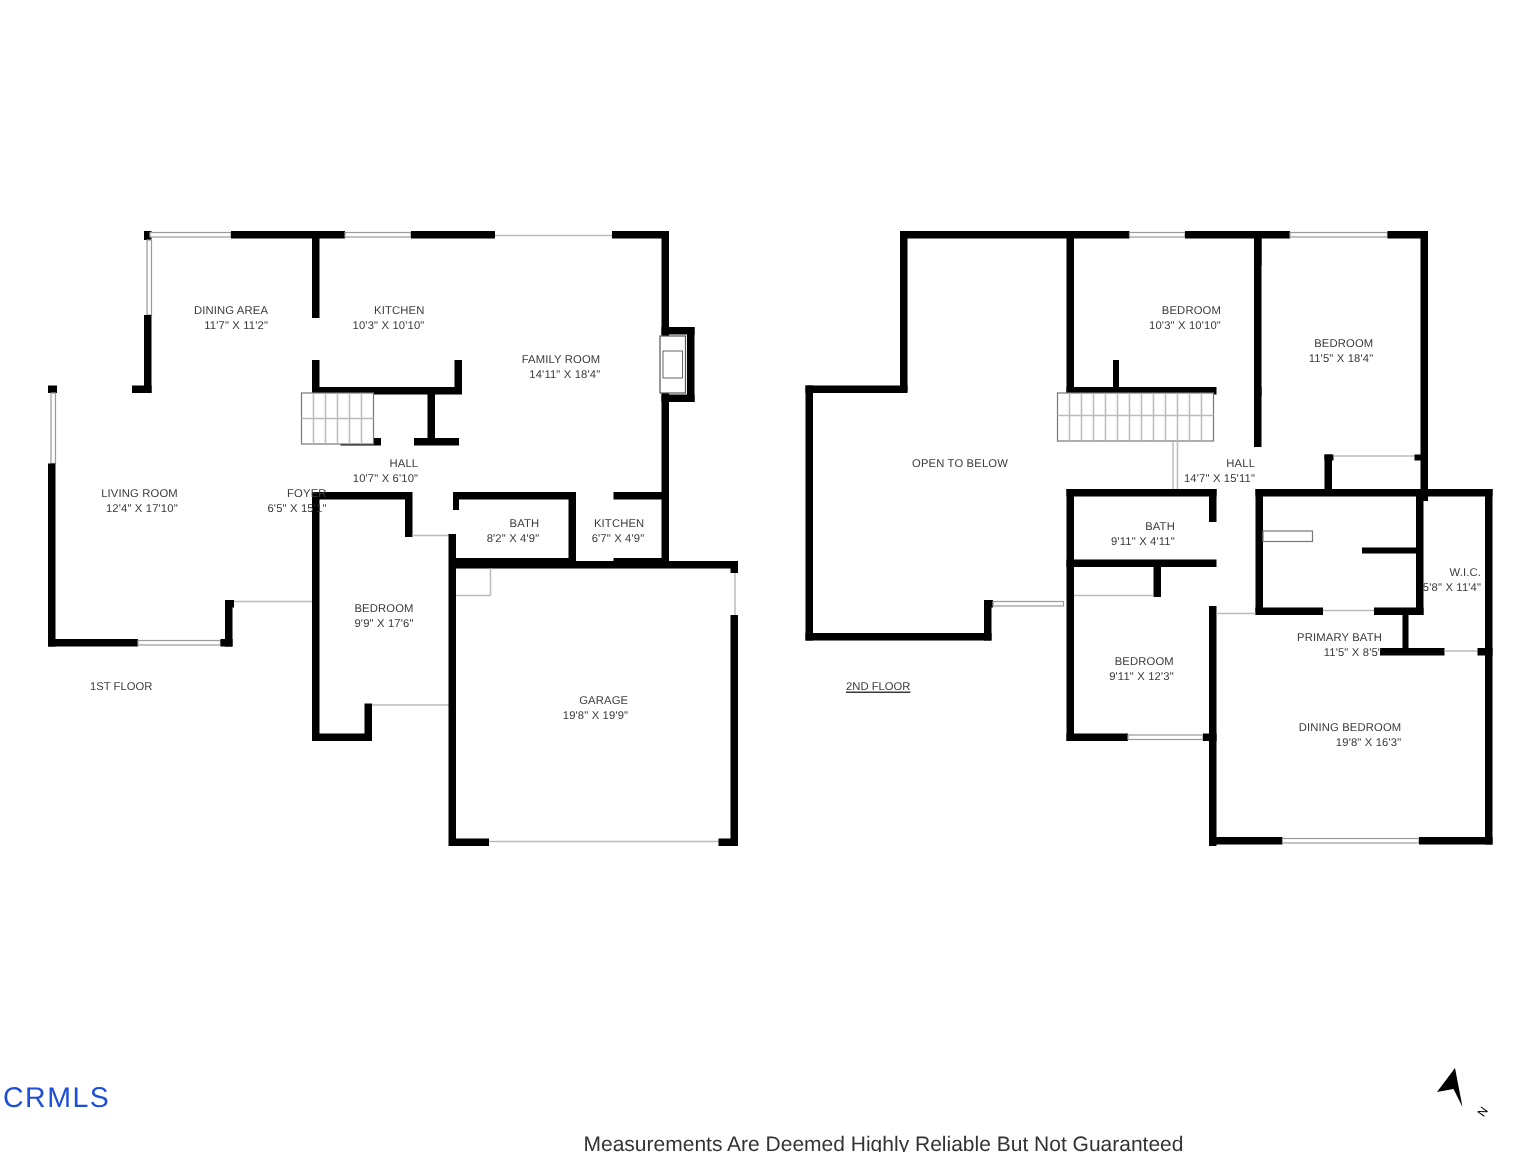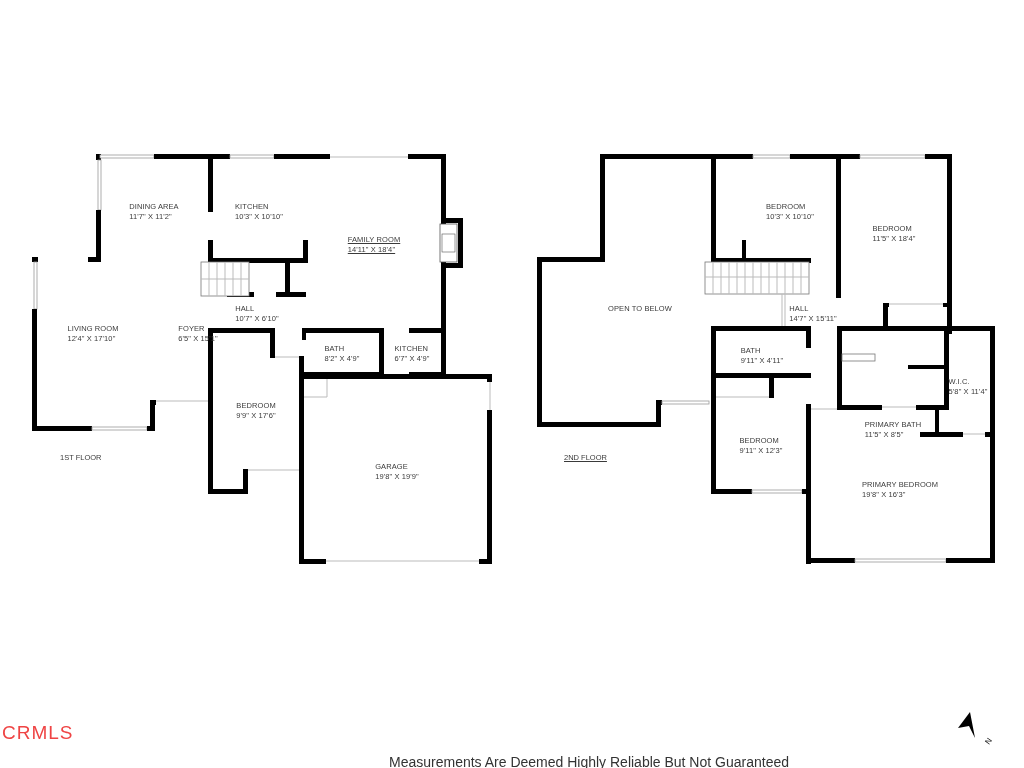--- a/index.html
+++ b/index.html
@@ -3,26 +3,26 @@
 <meta charset="utf-8">
 <style>
   html, body { margin: 0; padding: 0; background: #ffffff; }
   body { width: 1024px; height: 768px; position: relative; overflow: hidden;
          font-family: "Liberation Sans", "DejaVu Sans", sans-serif; }
   svg { position: absolute; left: 0; top: 0; }
   .wall { fill: #000; }
   .win { fill: #fff; stroke: #9a9a9a; stroke-width: 0.8; }
   .thin { stroke: #bbb; stroke-width: 1; fill: none; }
   .stair { stroke: #777; stroke-width: 0.8; fill: #fff; }
-  .label { position: absolute; text-align: left; color: #3a3a3a;
+  .label { position: absolute; text-align: right; color: #3a3a3a;
            font-size: 7.5px; line-height: 10px; transform: translateX(-50%);
            white-space: nowrap; letter-spacing: 0.1px; }
   .floor-label { position: absolute; font-size: 7.5px; color: #3a3a3a; margin-left: 31px; }
   .disclaimer { position: absolute; left: 389px; top: 754px; font-size: 14px; color: #333; }
-  .watermark { position: absolute; left: 2px; top: 722px; font-size: 19px; color: #ef4444;
+  .watermark { position: absolute; left: 2px; top: 722px; font-size: 19px; color: #1d4ed8;
                letter-spacing: 1px; font-weight: 300; }
   .compass { position: absolute; left: 955px; top: 708px; }
 </style>
 </head>
 <body>
 
 <svg width="1024" height="768" viewBox="0 0 1024 768">
 
   <g>
 
@@ -181,21 +181,21 @@
 </svg>
 
 <div class="label" style="left:154px;top:202px;">
     <div>DINING AREA</div>
     <div>11'7" X 11'2"</div>
   </div>
 <div class="label" style="left:259px;top:202px;">
     <div>KITCHEN</div>
     <div>10'3" X 10'10"</div>
   </div>
-<div class="label" style="left:374px;top:235px;text-decoration:underline;">
+<div class="label" style="left:374px;top:235px;">
     <div>FAMILY ROOM</div>
     <div>14'11" X 18'4"</div>
   </div>
 <div class="label" style="left:257px;top:304px;">
     <div>HALL</div>
     <div>10'7" X 6'10"</div>
   </div>
 <div class="label" style="left:93px;top:324px;">
     <div>LIVING ROOM</div>
     <div>12'4" X 17'10"</div>
@@ -247,21 +247,21 @@
   </div>
 <div class="label" style="left:968px;top:377px;">
     <div>W.I.C.</div>
     <div>5'8" X 11'4"</div>
   </div>
 <div class="label" style="left:761px;top:436px;">
     <div>BEDROOM</div>
     <div>9'11" X 12'3"</div>
   </div>
 <div class="label" style="left:900px;top:480px;">
-    <div>PRIMARY BEDROOM</div>
+    <div>DINING BEDROOM</div>
     <div>19'8" X 16'3"</div>
   </div>
 <div class="floor-label" style="left:533px;top:453px;text-decoration:underline;">2ND FLOOR</div>
 
 <div class="watermark">CRMLS</div>
 <div class="disclaimer">Measurements Are Deemed Highly Reliable But Not Guaranteed</div>
 
 <div class="compass">
   <svg width="50" height="45" viewBox="0 0 50 45">
     <polygon points="15,4 3,20 14,18 20,30" fill="#000"></polygon>

